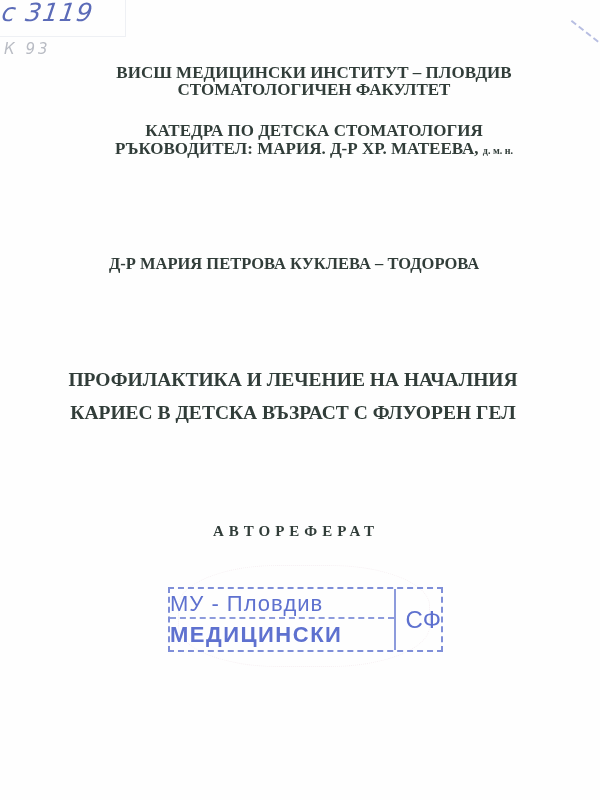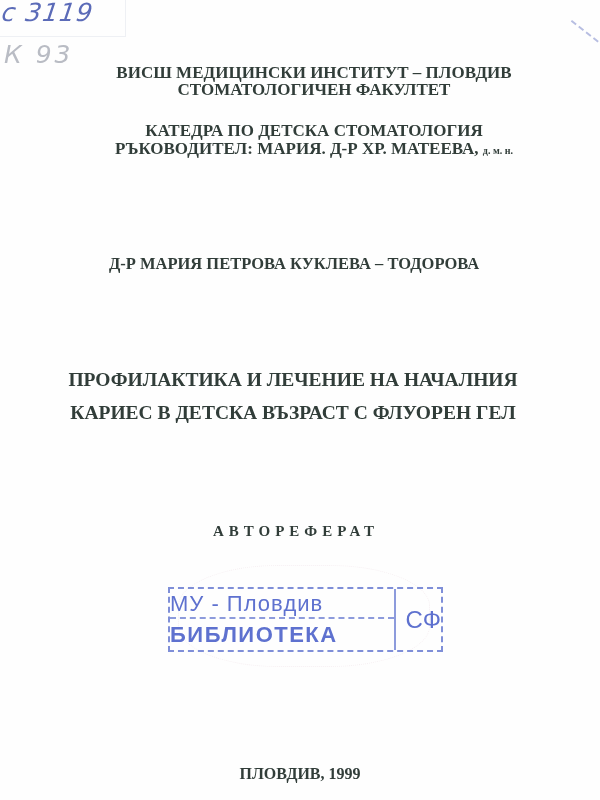--- a/index.html
+++ b/index.html
@@ -37,21 +37,21 @@
       font-size: 25px;
       letter-spacing: 1px;
       color: #5b6bb8;
       transform: skewX(-8deg);
     }
     .hand-code {
       position: absolute;
       left: 4px; top: 40px;
       font-family: "DejaVu Sans", sans-serif;
       font-style: italic;
-      font-size: 25px;
+      font-size: 15px;
       letter-spacing: 3px;
       color: #b9bcc4;
       font-weight: 300;
     }
     .pen-mark {
       position: absolute;
       left: 572px; top: 20px;
       width: 34px; height: 1px;
       border-top: 2px dashed #9aa3d6;
       transform: rotate(38deg);
@@ -160,19 +160,18 @@
 
   <div class="line title-1">ПРОФИЛАКТИКА И ЛЕЧЕНИЕ НА НАЧАЛНИЯ</div>
   <div class="line title-2">КАРИЕС В ДЕТСКА ВЪЗРАСТ С ФЛУОРЕН ГЕЛ</div>
 
   <div class="line abstract">АВТОРЕФЕРАТ</div>
 
   <div class="stamp-ghost"></div>
   <div class="stamp">
     <div class="stamp-left">
       <div class="stamp-row r1">МУ  -  Пловдив</div>
-      <div class="stamp-row r2">БИБЛИОТЕКА</div>
+      <div class="stamp-row r2">МЕДИЦИНСКИ</div>
     </div>
     <div class="stamp-right">СФ</div>
   </div>
 
-  <div class="line city-year">ПЛОВДИВ, 1999</div>
 </div>
 
 </body></html>

